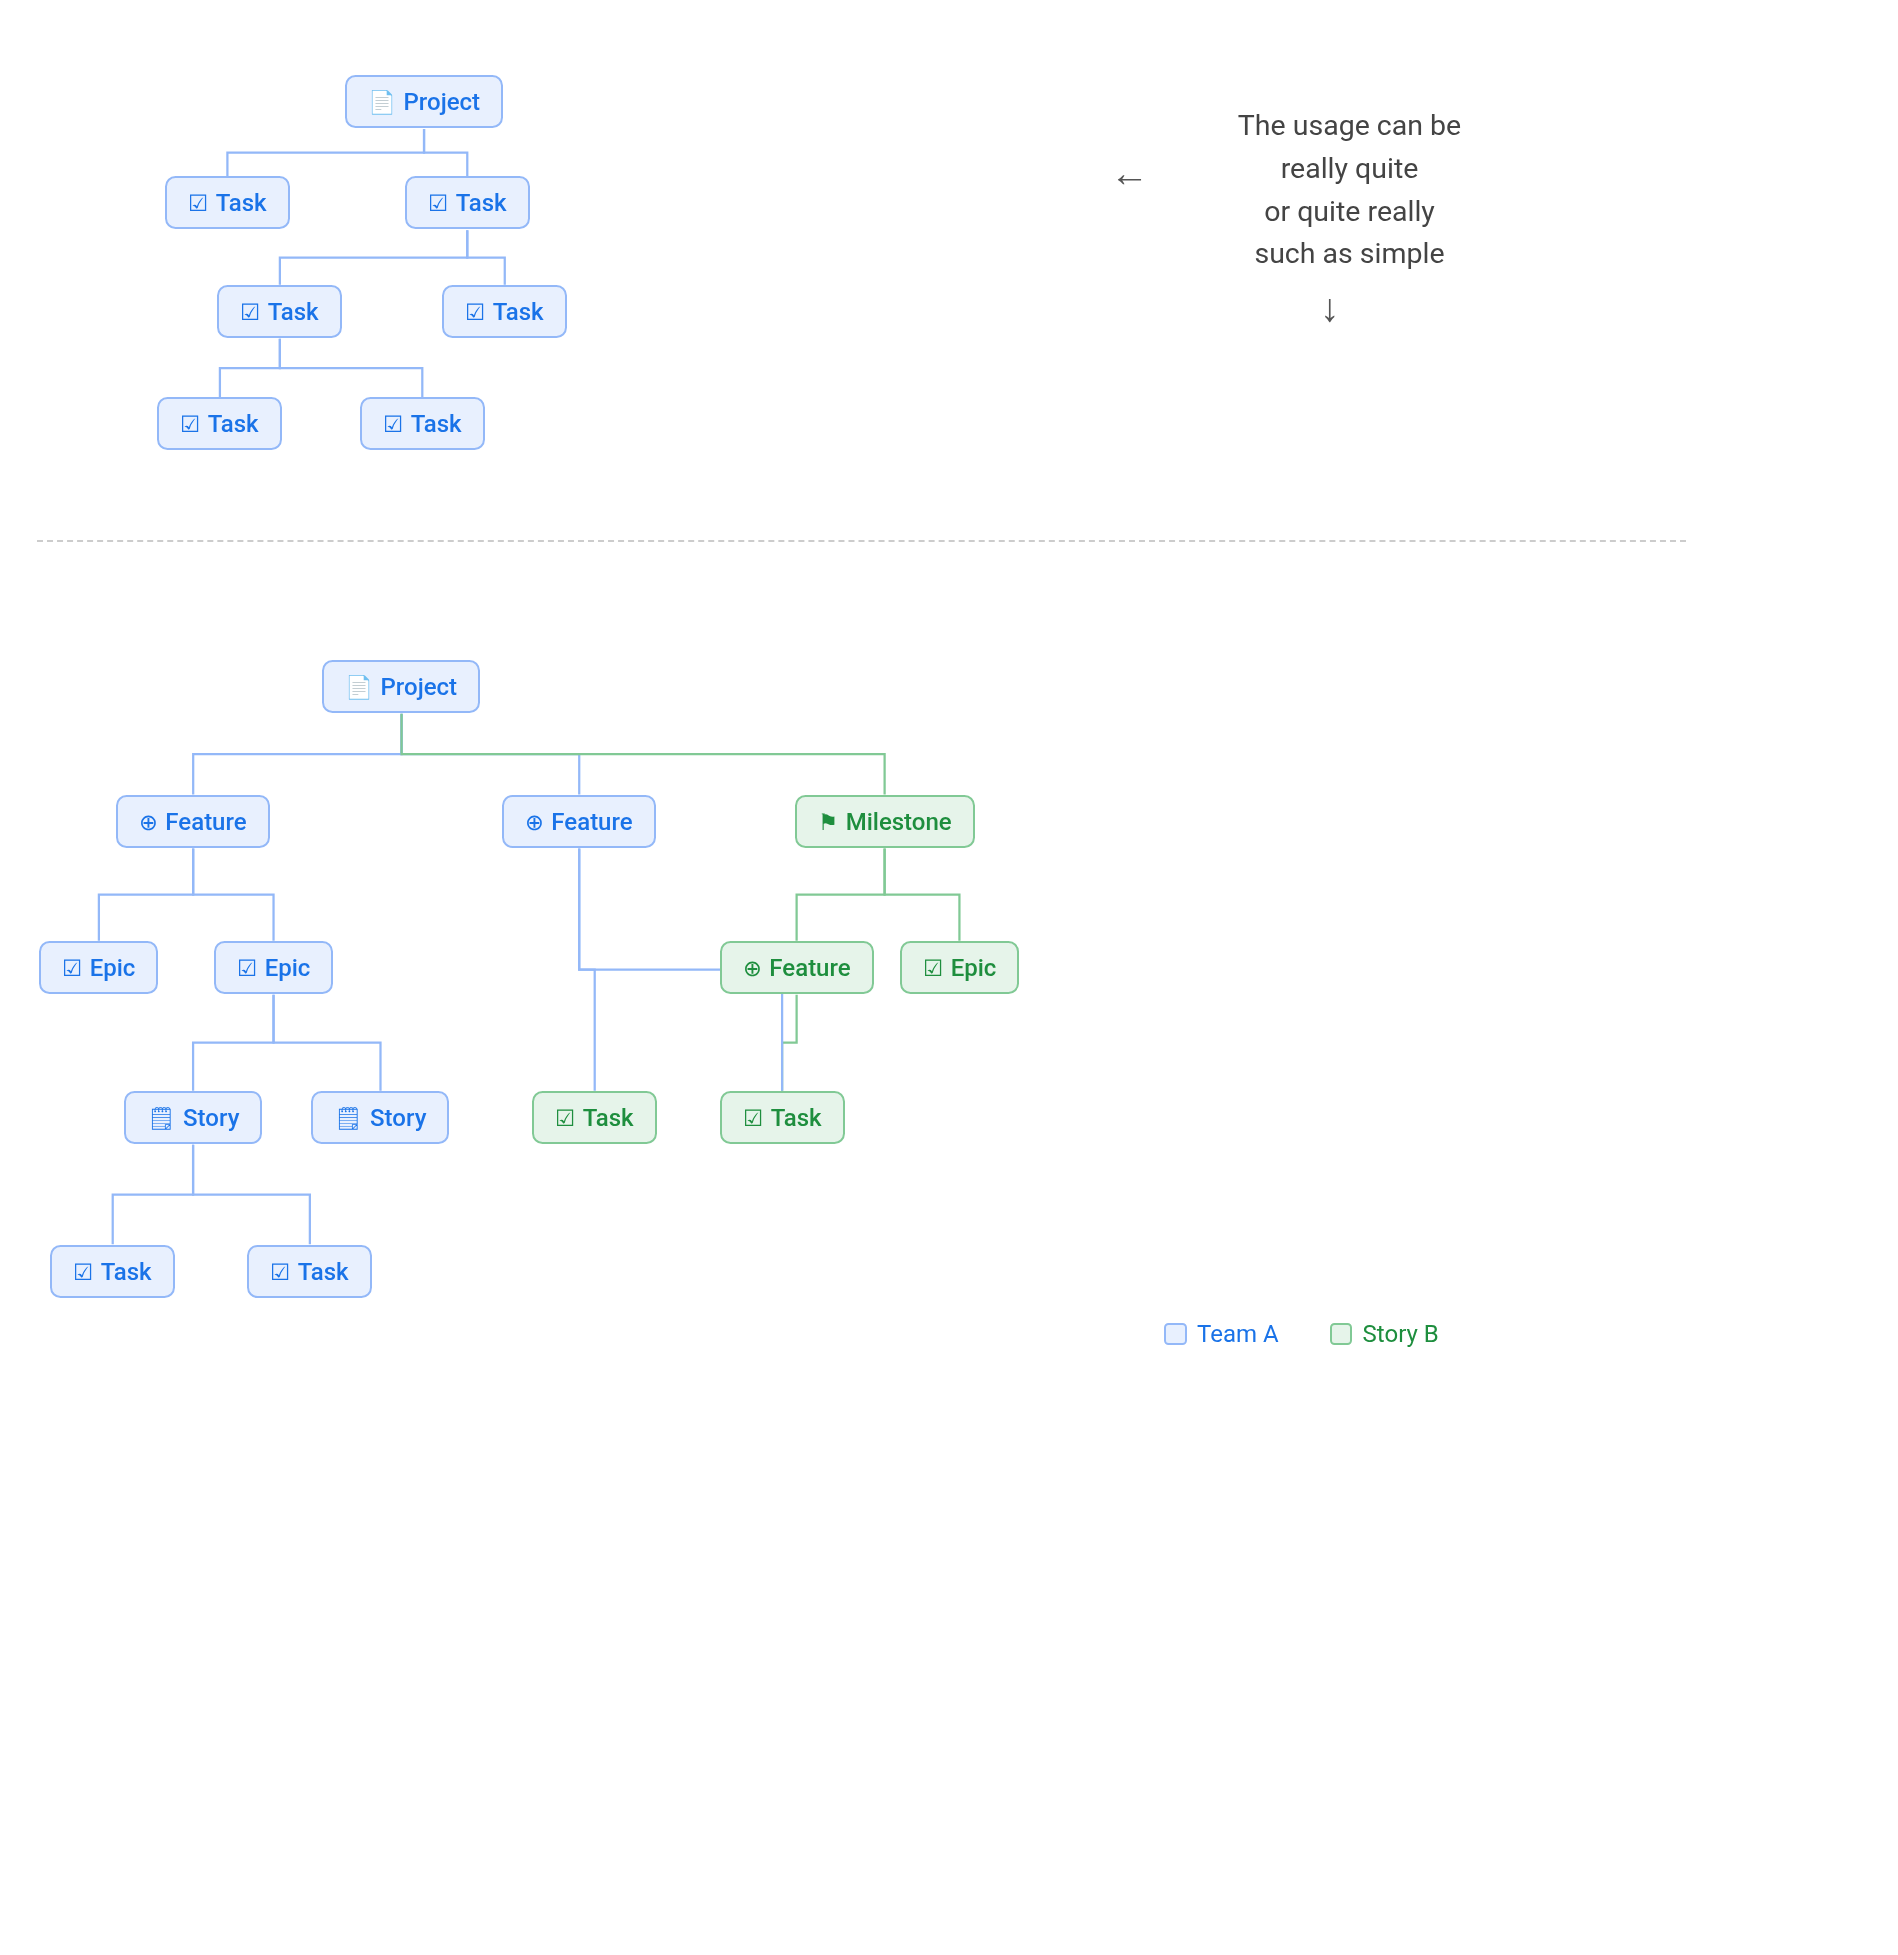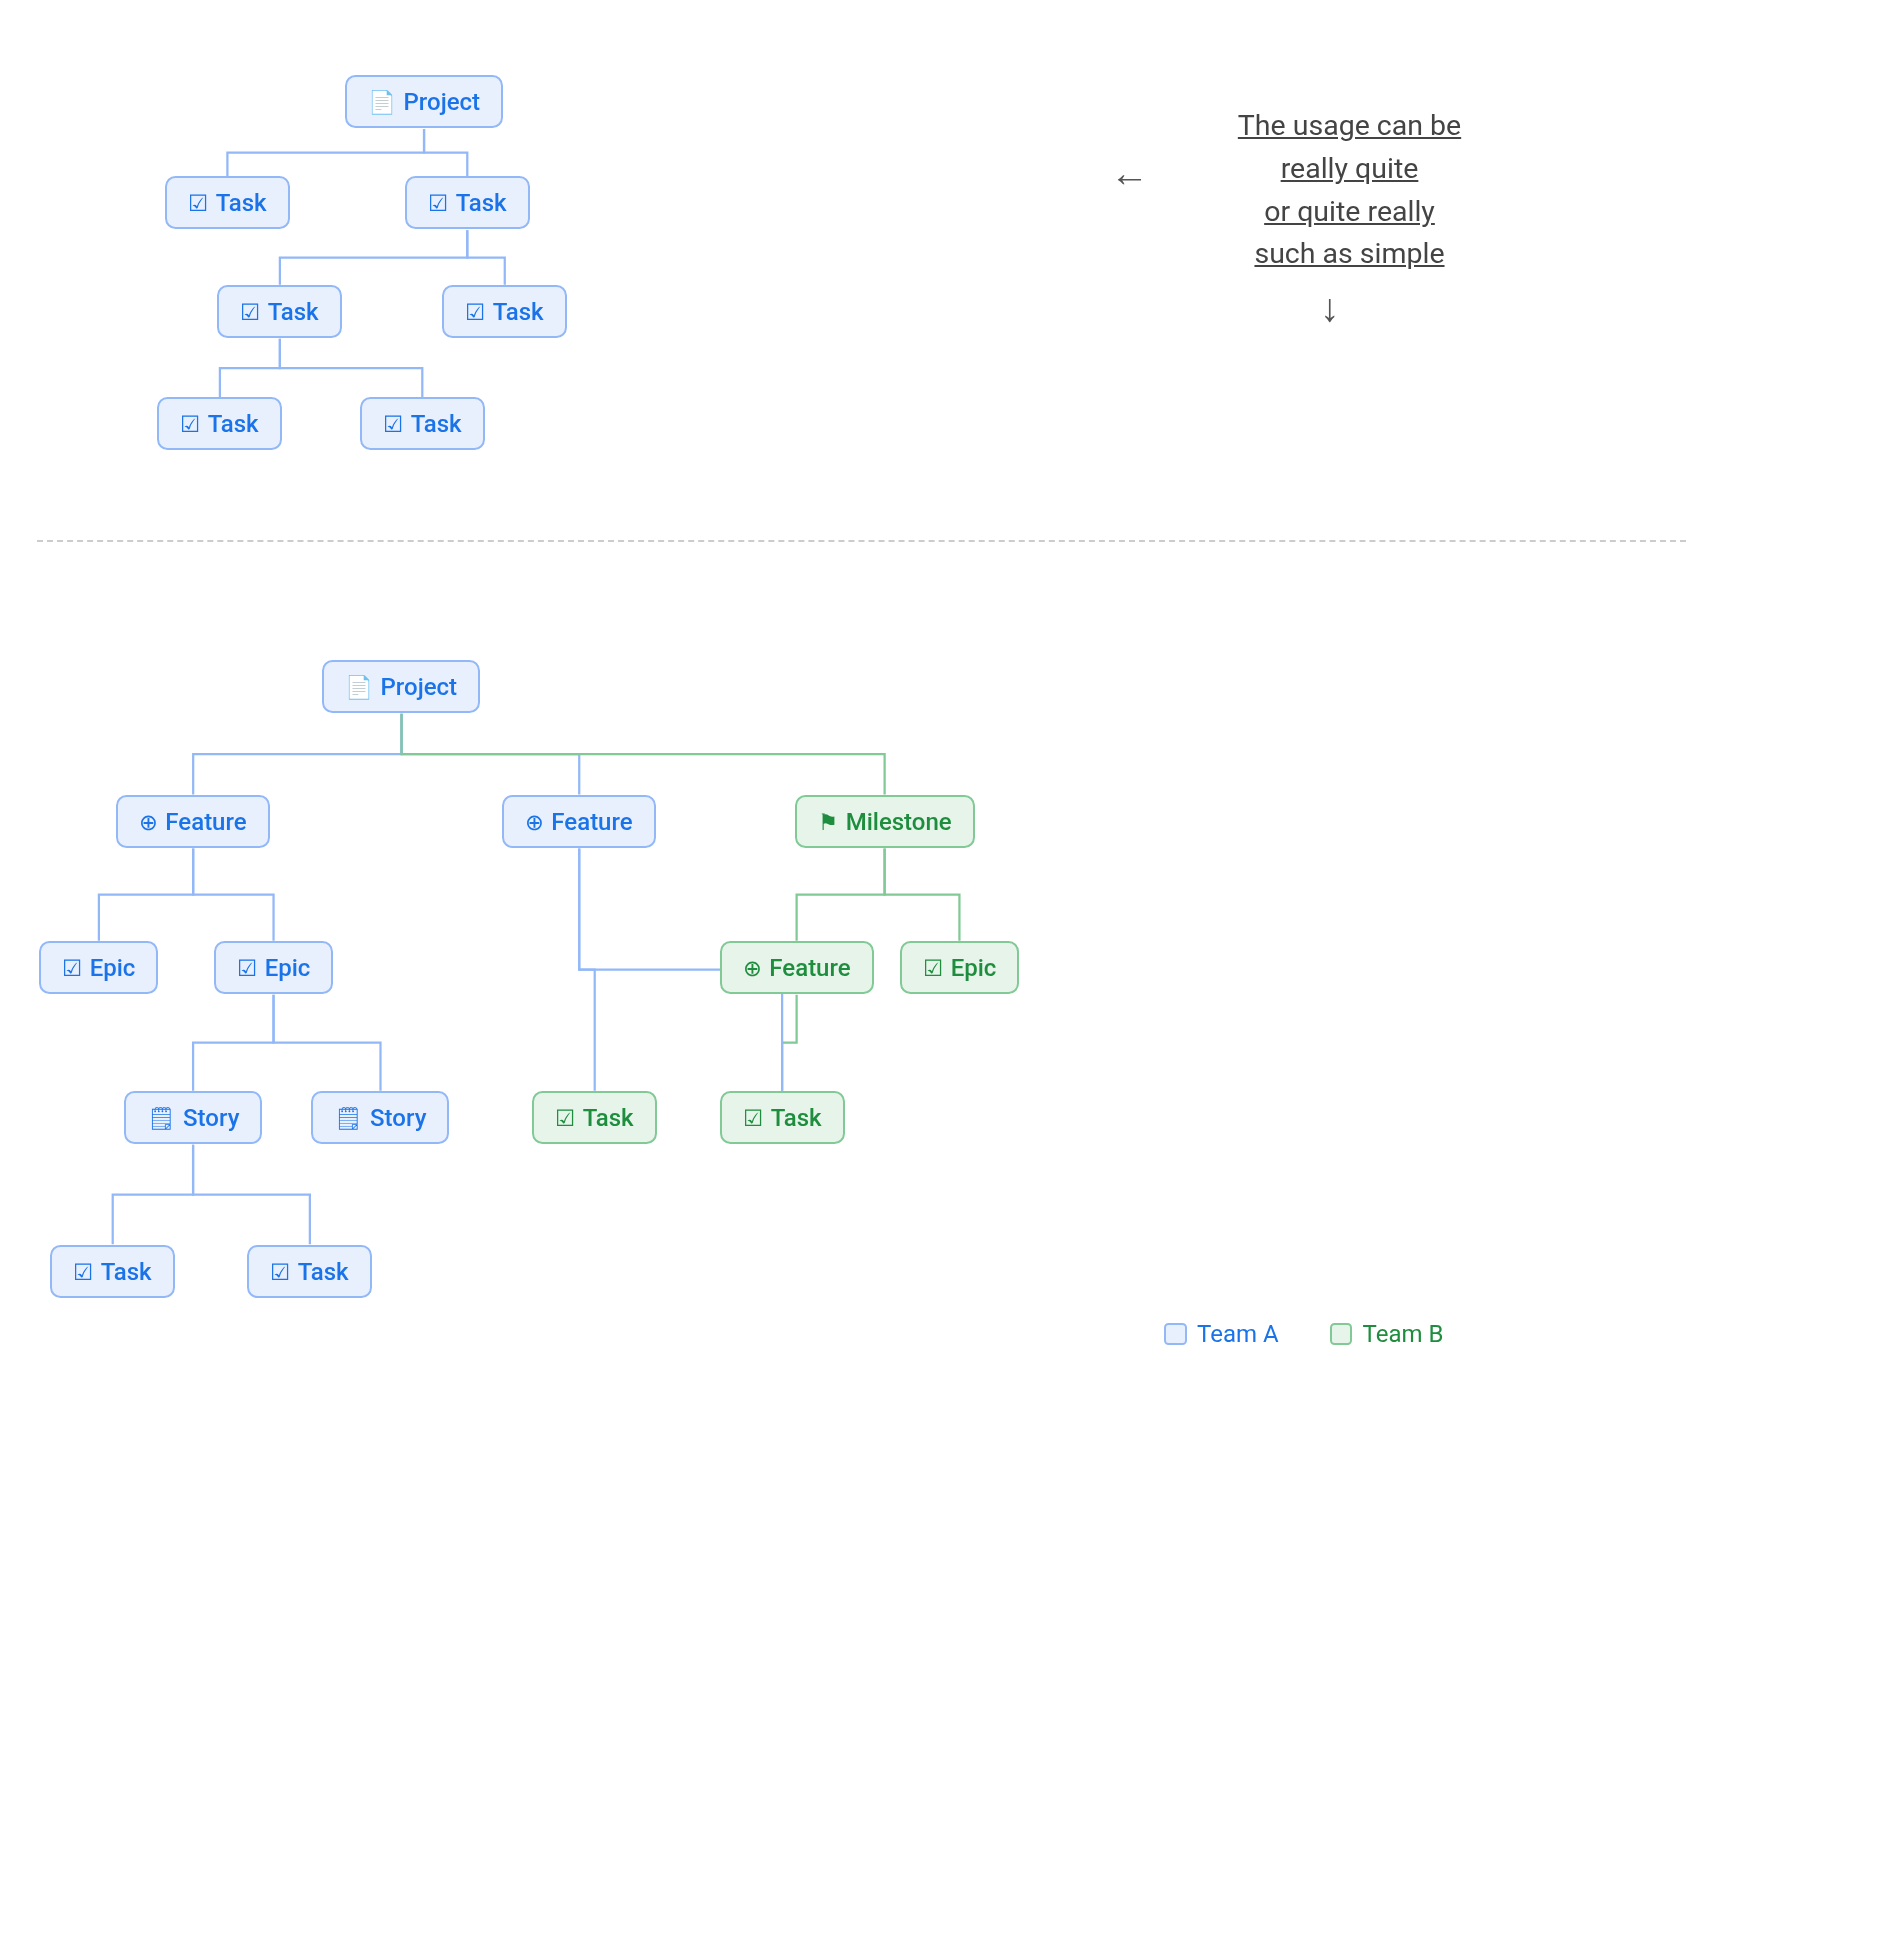--- a/index.html
+++ b/index.html
@@ -154,21 +154,21 @@
 
 <div class="node node-blue" id="s1-t5" style="left:157px; top:397px;">
   <span class="node-icon">☑</span>
   <span>Task</span>
 </div>
 <div class="node node-blue" id="s1-t6" style="left:360px; top:397px;">
   <span class="node-icon">☑</span>
   <span>Task</span>
 </div>
 
-<div class="annotation" style="left:1162px; top:105px; width:375px;text-decoration:underline;">
+<div class="annotation" style="left:1162px; top:105px; width:375px;">
   <span>The usage can be</span><br>
   <span>really quite</span><br>
   <span>or quite really</span><br>
   <span>such as simple</span>
 </div>
 
 <div class="arrow-left" style="left:1110px; top:150px;">←</div>
 
 <div class="arrow-down" style="left:1320px; top:285px;">↓</div>
 
@@ -235,15 +235,15 @@
 <div class="node node-blue" id="s2-bt2" style="left:247px; top:1245px;">
   <span class="node-icon">☑</span>
   <span>Task</span>
 </div>
 
 <div class="legend" style="position:absolute; left:1125px; top:1320px;">
   <span class="legend-dot legend-dot-blue"></span>
   <span class="legend-label-blue">Team A</span>
   <span style="width:30px;"></span>
   <span class="legend-dot legend-dot-green"></span>
-  <span class="legend-label-green">Team B</span>
+  <span class="legend-label-green">Story B</span>
 </div>
 
 
 </body></html>

